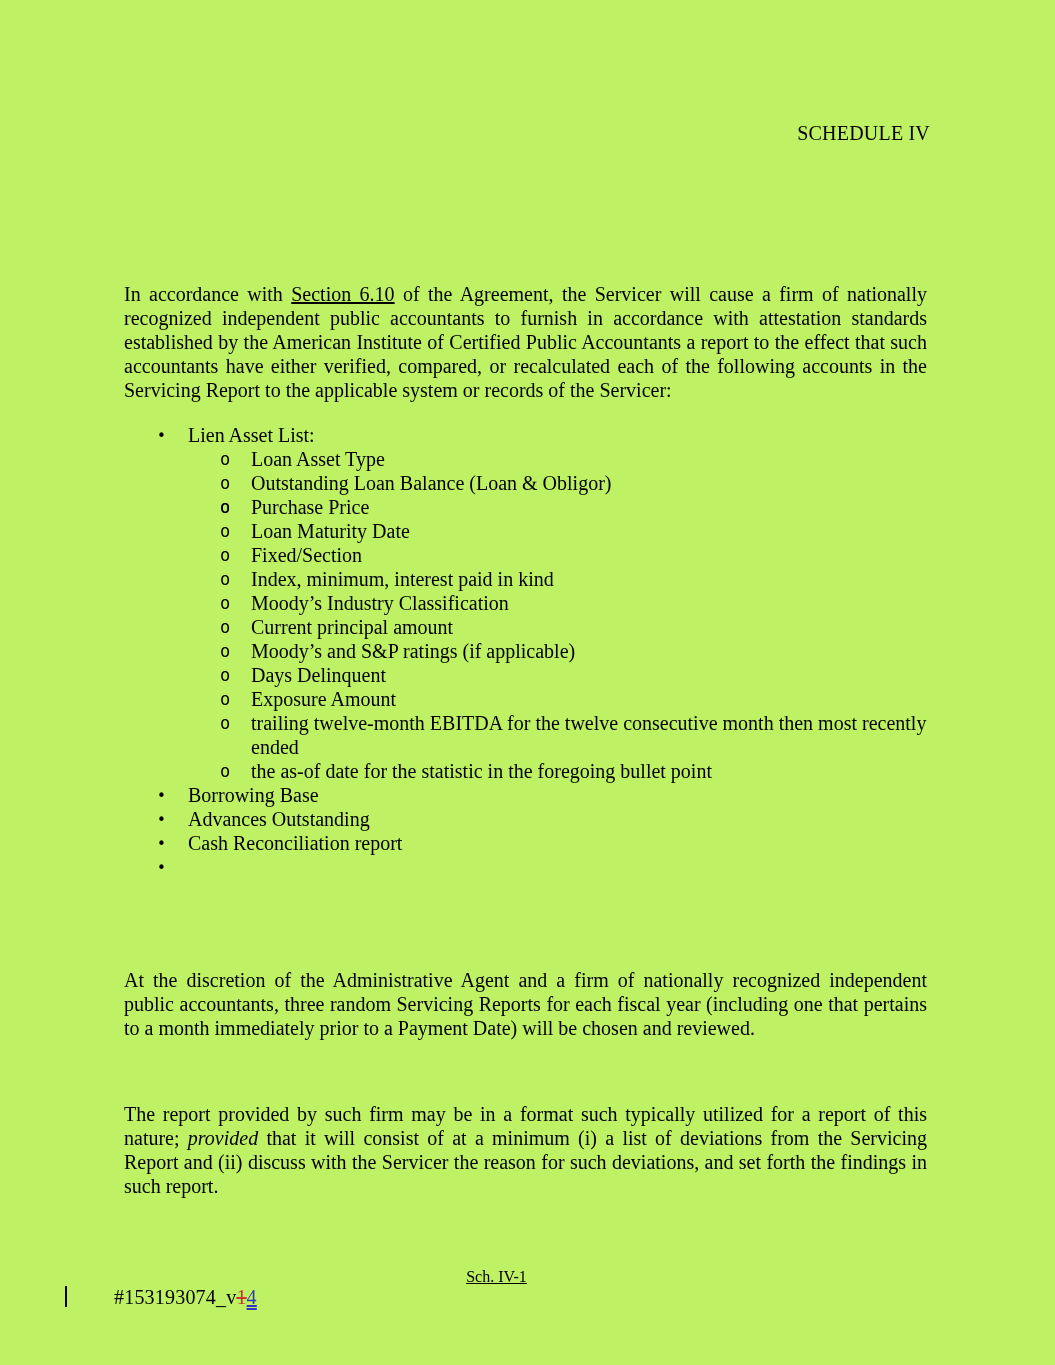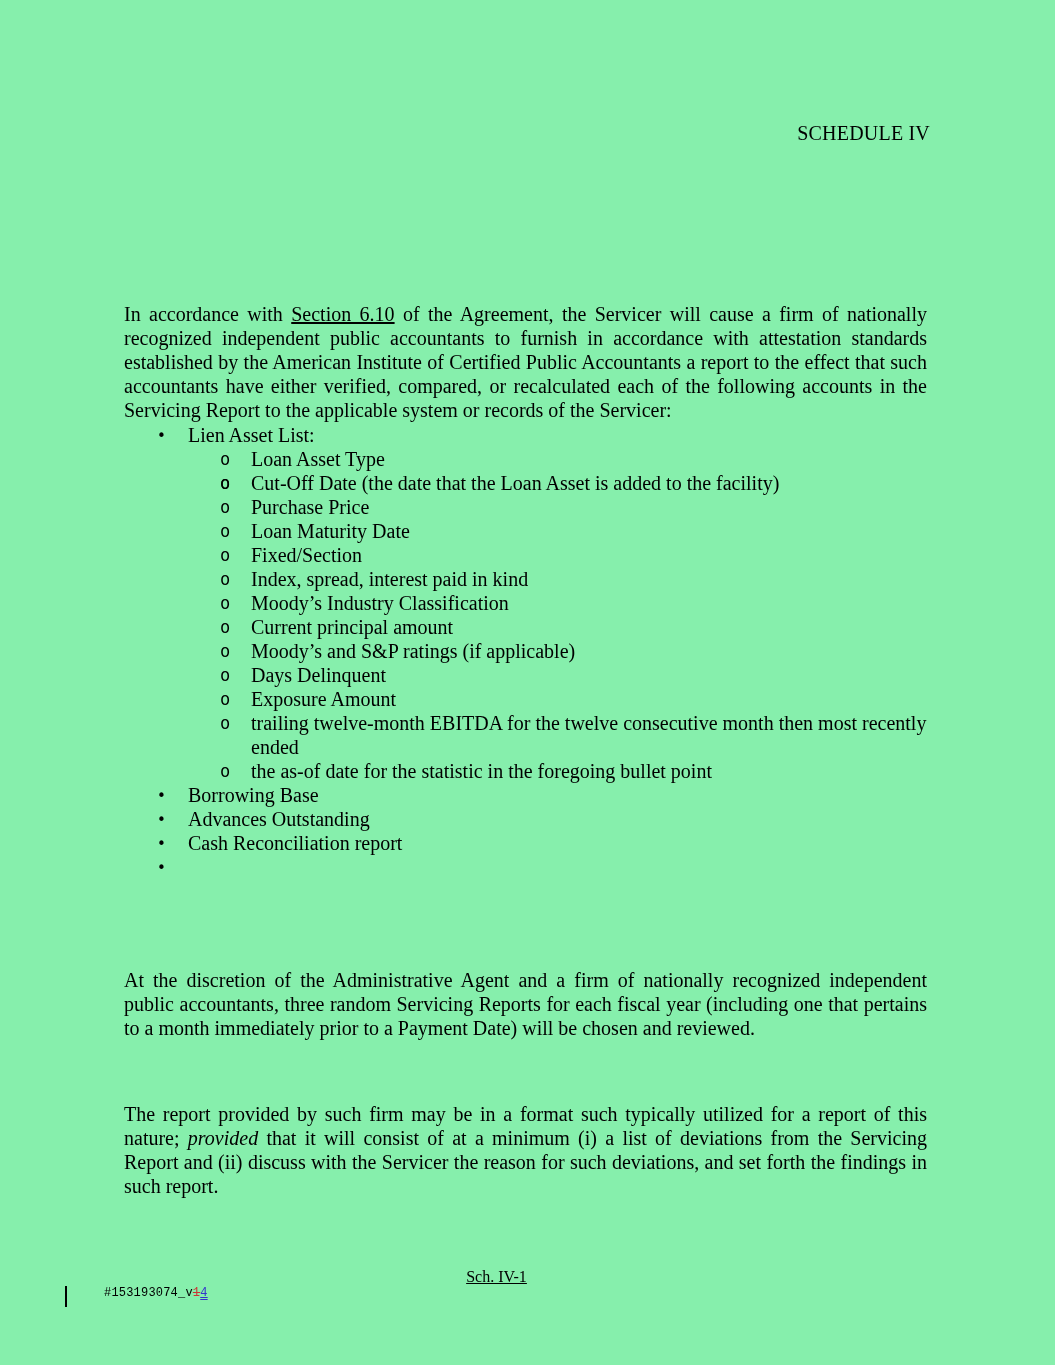--- a/index.html
+++ b/index.html
@@ -1,21 +1,21 @@
 <!DOCTYPE html>
 <html><head>
 <meta charset="utf-8">
 <style>
   html, body { margin: 0; padding: 0; background: #e8e8e8; }
   .page {
     position: relative;
     width: 1055px;
     height: 1365px;
     margin: 0 auto;
-    background: #86efac;
+    background: #bef264;
     font-family: "Liberation Serif", serif;
     font-size: 20px;
     color: #000000;
     overflow: hidden;
   }
   .schedule-label {
     position: absolute;
     top: 122px;
     left: 124px;
     width: 806px;
@@ -30,21 +30,21 @@
     text-align: center;
     line-height: 24.5px;
   }
   .para {
     position: absolute;
     left: 124px;
     width: 803px;
     text-align: justify;
     line-height: 23.9px;
   }
-  .para1 { top: 283px; margin-top: 20px; }
+  .para1 { top: 283px; }
   .para2 { top: 969px; }
   .para3 { top: 1103px; }
   .section-ref {
     text-decoration: underline;
     color: #000000;
     cursor: pointer;
   }
   .italic { font-style: italic; }
   .bullet-block {
     position: absolute;
@@ -80,23 +80,23 @@
     top: 1268px;
     left: 95px;
     width: 803px;
     text-align: center;
     font-size: 16px;
     text-decoration: underline;
   }
   .doc-id {
     position: absolute;
     top: 1286px;
-    left: 104px;
-    font-family: Liberation Mono, monospace;
-    font-size: 12px;
+    left: 114px;
+    font-family: Liberation Serif, serif;
+    font-size: 20px;
     letter-spacing: 0.2px;
   }
   .deleted { text-decoration: line-through; }
   .inserted { text-decoration: underline double; }
   .change-bar {
     position: absolute;
     top: 1286px;
     left: 65px;
     width: 2px;
     height: 21px;
@@ -112,26 +112,26 @@
 
 
   <div class="para para1"><span>In accordance with </span><span class="section-ref">Section 6.10</span><span> of the Agreement, the Servicer will cause a firm of nationally recognized independent public accountants to furnish in accordance with attestation standards established by the American Institute of Certified Public Accountants a report to the effect that such accountants have either verified, compared, or recalculated each of the following accounts in the Servicing Report to the applicable system or records of the Servicer:</span></div>
 
   <div class="bullet-block">
     <div class="b1">
       <span class="marker">•</span>
       <span>Lien Asset List:</span>
     </div>
     <div class="b2"><span class="marker">o</span><span>Loan Asset Type</span></div>
+    <div class="b2"><span class="marker">o</span><span>Outstanding Loan Balance (Loan &amp; Obligor)</span></div>
     <div class="b2"><span class="marker">o</span></div>
-    <div class="b2"><span class="marker">o</span><span>Cut-Off Date (the date that the Loan Asset is added to the facility)</span></div>
     <div class="b2"><span class="marker">o</span><span>Purchase Price</span></div>
     <div class="b2"><span class="marker">o</span><span>Loan Maturity Date</span></div>
     <div class="b2"><span class="marker">o</span><span>Fixed/Section</span></div>
-    <div class="b2"><span class="marker">o</span><span>Index, spread, interest paid in kind</span></div>
+    <div class="b2"><span class="marker">o</span><span>Index, minimum, interest paid in kind</span></div>
     <div class="b2"><span class="marker">o</span><span>Moody’s Industry Classification</span></div>
     <div class="b2"><span class="marker">o</span><span>Current principal amount</span></div>
     <div class="b2"><span class="marker">o</span><span>Moody’s and S&amp;P ratings (if applicable)</span></div>
     <div class="b2"><span class="marker">o</span><span>Days Delinquent</span></div>
     <div class="b2"><span class="marker">o</span><span>Exposure Amount</span></div>
     <div class="b2"><span class="marker">o</span><span>trailing twelve-month EBITDA for the twelve consecutive month then most recently ended</span></div>
     <div class="b2"><span class="marker">o</span><span>the as-of date for the statistic in the foregoing bullet point</span></div>
     <div class="b1"><span class="marker">•</span><span>Borrowing Base</span></div>
     <div class="b1"><span class="marker">•</span><span>Advances Outstanding</span></div>
     <div class="b1"><span class="marker">•</span><span>Cash Reconciliation report</span></div>

